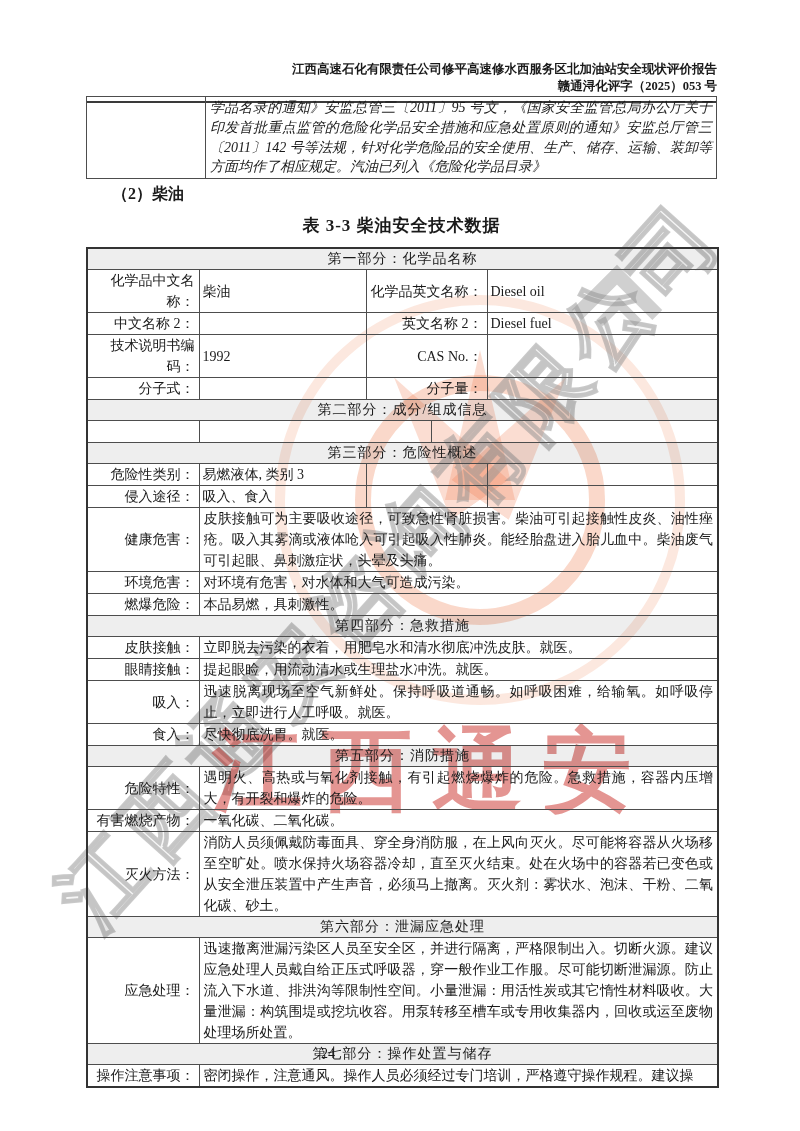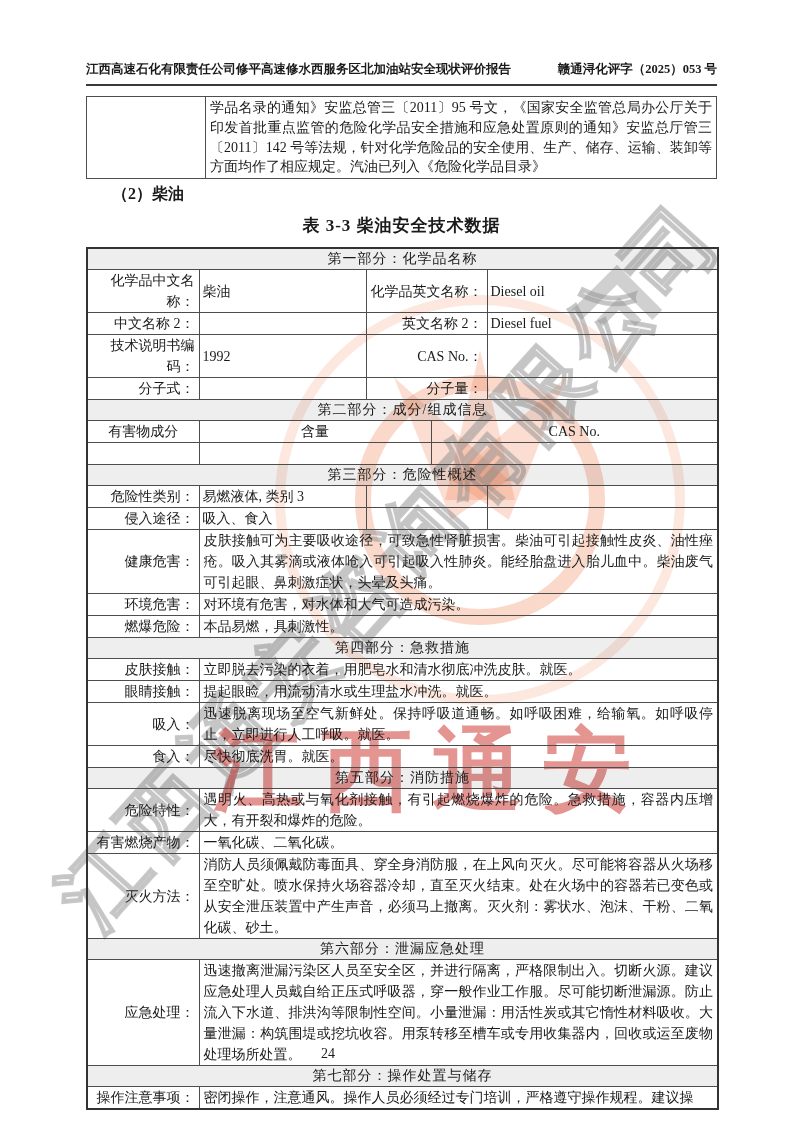--- a/index.html
+++ b/index.html
@@ -20,29 +20,29 @@
   .wm-ray { left:445px; top:350px; width:70px; height:150px; background:rgba(238,125,80,0.26);
     clip-path:polygon(50% 0, 100% 100%, 0 100%); transform-origin:50% 100%; }
   .wm-chev { box-sizing:border-box; transform:rotate(45deg); }
   .chev-outer { left:585px; top:278px; width:64px; height:64px; border-top:14px solid rgba(150,150,150,0.45); border-left:14px solid rgba(150,150,150,0.45); }
   .chev-inner { left:603px; top:304px; width:32px; height:32px; border-top:9px solid rgba(150,150,150,0.45); border-left:9px solid rgba(150,150,150,0.45); }
   .wm-red {
     left:212px; top:710px; font-size:90px; font-weight:bold; letter-spacing:20px;
     white-space:nowrap; color:rgba(198,34,28,0.48);
   }
   
-  .layer { position:absolute; z-index:1; }
+  .layer { position:absolute; z-index:1;flex-direction:column; }
   .doc-header {
     left:86px; top:61px; width:631px; display:flex; justify-content:space-between;
     align-items:flex-end; font-size:12.5px; font-weight:bold;
     border-bottom:2px solid #3a3a3a; padding-bottom:6px;
   }
   table { border-collapse:collapse; table-layout:fixed; }
   td { border:1px solid #4d4d4d; padding:0 3px; height:21px; line-height:21px; font-size:14px; background:transparent; overflow:hidden; }
-  .cont-table { left:86px; top:96px; width:631px; }
+  .cont-table { left:86px; top:96px; width:631px;font-style:italic; }
   .cont-table td { vertical-align:top; }
   .cont-left { width:112px; }
   .cont-right { text-align:justify; line-height:19.8px; padding:1px 4px; }
   .h2 { left:112px; top:184px; font-size:16px; font-weight:bold; }
   .caption { left:86px; top:214px; width:631px; text-align:center; font-size:17px; font-weight:bold; letter-spacing:1px; }
   .main { left:86px; top:247px; width:631px; border:2px solid #333; }
   .sec { background:rgba(0,0,0,0.065); font-weight:normal; text-align:center; height:20px; line-height:20px; letter-spacing:1px; }
   .lbl { text-align:right; padding-right:4px; }
   .ctr { text-align:center; }
   .par { text-align:justify; line-height:21px; padding:0 4px; }
@@ -113,25 +113,20 @@
     <tr>
       <td class="lbl">分子式：</td>
       <td></td>
       <td class="lbl" colspan="2">分子量：</td>
       <td></td>
     </tr>
     <tr>
           <td class="sec" colspan="5">第二部分：成分/组成信息</td>
         </tr>
     <tr>
-      <td class="ctr">有害物成分</td>
-      <td class="ctr" colspan="2">含量</td>
-      <td class="ctr" colspan="2">CAS No.</td>
-    </tr>
-    <tr>
       <td></td>
       <td colspan="2"></td>
       <td colspan="2"></td>
     </tr>
     <tr>
           <td class="sec" colspan="5">第三部分：危险性概述</td>
         </tr>
     <tr>
       <td class="lbl">危险性类别：</td>
       <td>易燃液体, 类别 3</td>

